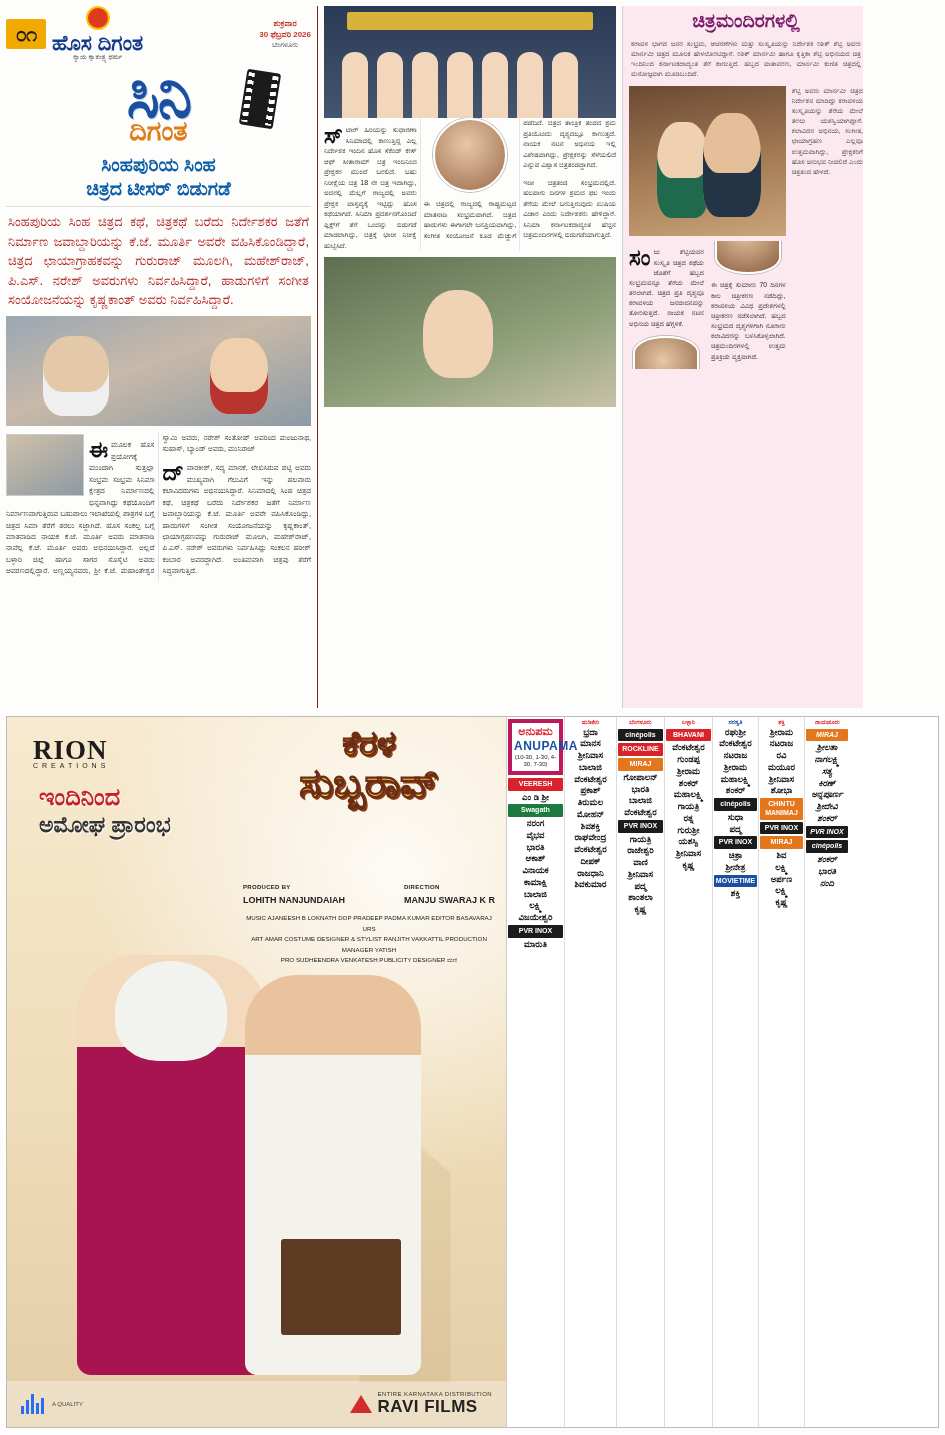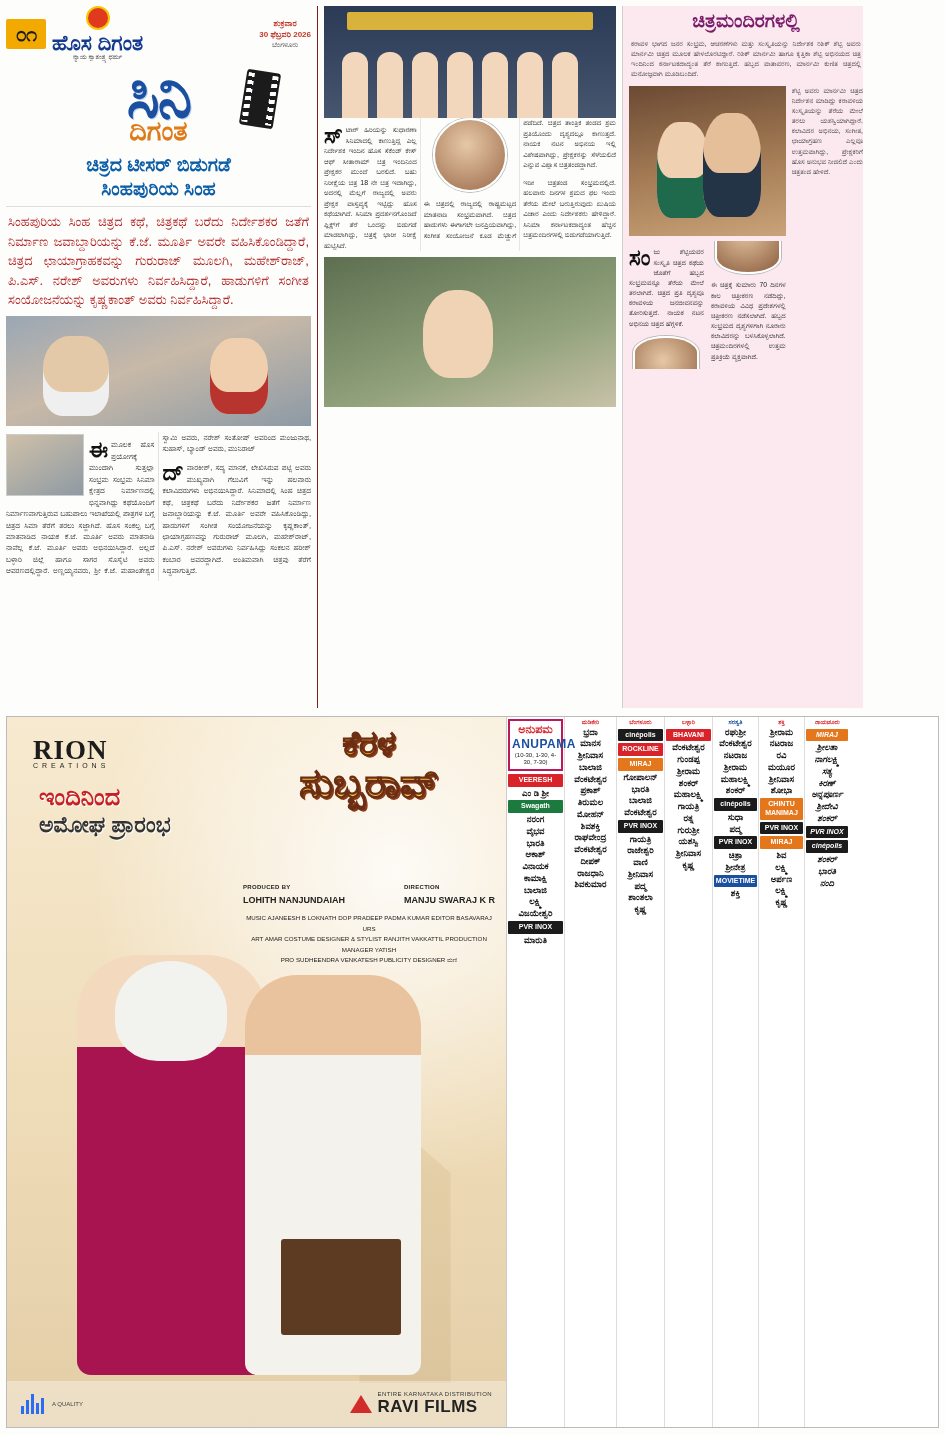--- a/index.html
+++ b/index.html
@@ -425,21 +425,21 @@
 
   .head-red { color: #d8232a; font-weight: bold; text-align:center; }
   .head-blue { color: #1b4fa0; font-weight: bold; text-align:center; }
   .theatre {
     display:block; text-align:center; color:#111;
     font-weight: bold; font-size: 8.5px; line-height: 1.15;
     margin: 1px 0 2px 0;
   }
 
   .anupama-box {
-    border: 2px solid #be185d; padding: 2px; margin-bottom: 3px; text-align:center;
+    border: 4px solid #be185d; padding: 2px; margin-bottom: 3px; text-align:center;
   }
   .anupama-box .kn { color:#d8232a; font-weight:bold; font-size: 11px; }
   .anupama-box .en { color:#1b4fa0; font-weight:bold; font-size: 12px; letter-spacing:.5px;}
   .anupama-box .tm { font-size: 6px; color:#222; }
 </style>
 </head>
 <body>
 
 <div class="page">
 
@@ -463,22 +463,22 @@
         </div>
       </div>
 
       <div class="cine-logo">
         <div class="film-strip"></div>
         <div class="big">ಸಿನಿ</div>
         <div class="small">ದಿಗಂತ</div>
       </div>
 
       <div class="lead-head">
+        <div>ಸಿಂಹಪುರಿಯ ಸಿಂಹ</div>
         <div>ಚಿತ್ರದ ಟೀಸರ್ ಬಿಡುಗಡೆ</div>
-        <div>ಸಿಂಹಪುರಿಯ ಸಿಂಹ</div>
       </div>
 
       <div class="lead-intro">ಸಿಂಹಪುರಿಯ ಸಿಂಹ ಚಿತ್ರದ ಕಥೆ, ಚಿತ್ರಕಥೆ ಬರೆದು ನಿರ್ದೇಶಕರ ಜತೆಗೆ ನಿರ್ಮಾಣ ಜವಾಬ್ದಾರಿಯನ್ನು ಕೆ.ಜೆ. ಮೂರ್ತಿ ಅವರೇ ವಹಿಸಿಕೊಂಡಿದ್ದಾರೆ, ಚಿತ್ರದ ಛಾಯಾಗ್ರಾಹಕವನ್ನು ಗುರುರಾಜ್ ಮೂಲಗಿ, ಮಹೇಶ್‌ರಾಜ್, ಪಿ.ಎಸ್. ನರೇಶ್ ಅವರುಗಳು ನಿರ್ವಹಿಸಿದ್ದಾರೆ, ಹಾಡುಗಳಿಗೆ ಸಂಗೀತ ಸಂಯೋಜನೆಯನ್ನು ಕೃಷ್ಣಕಾಂತ್ ಅವರು ನಿರ್ವಹಿಸಿದ್ದಾರೆ.</div>
 
       <div class="photo lead-photo">
         <div class="man"></div>
         <div class="woman"></div>
       </div>
 
       <div class="two-col">

